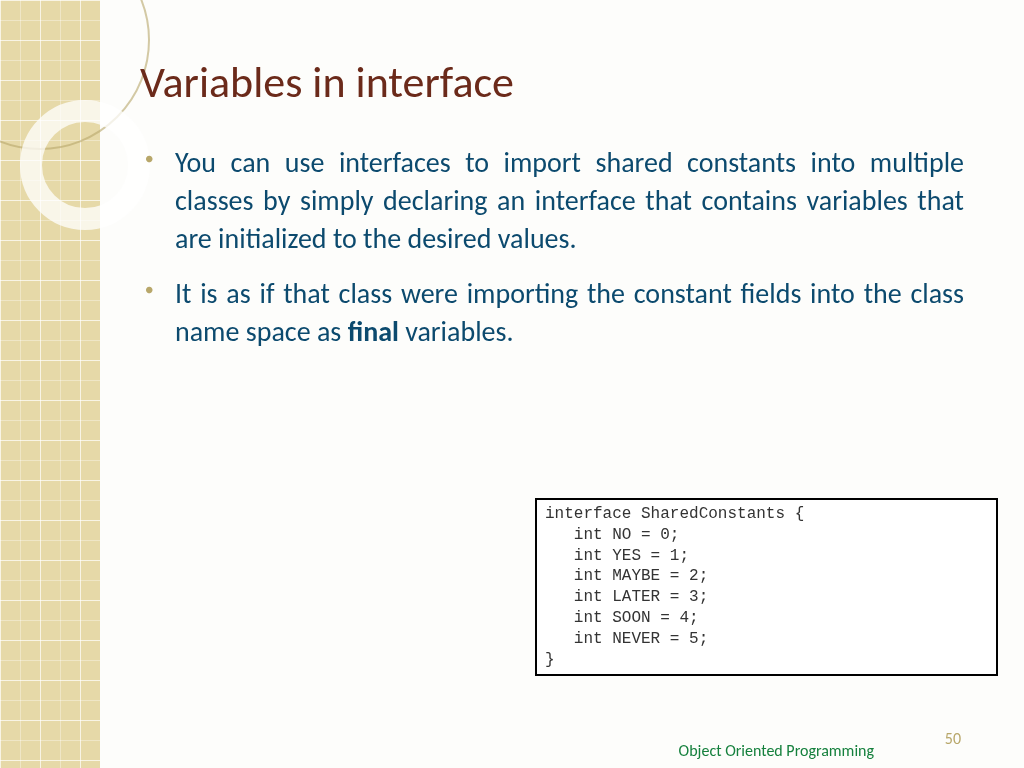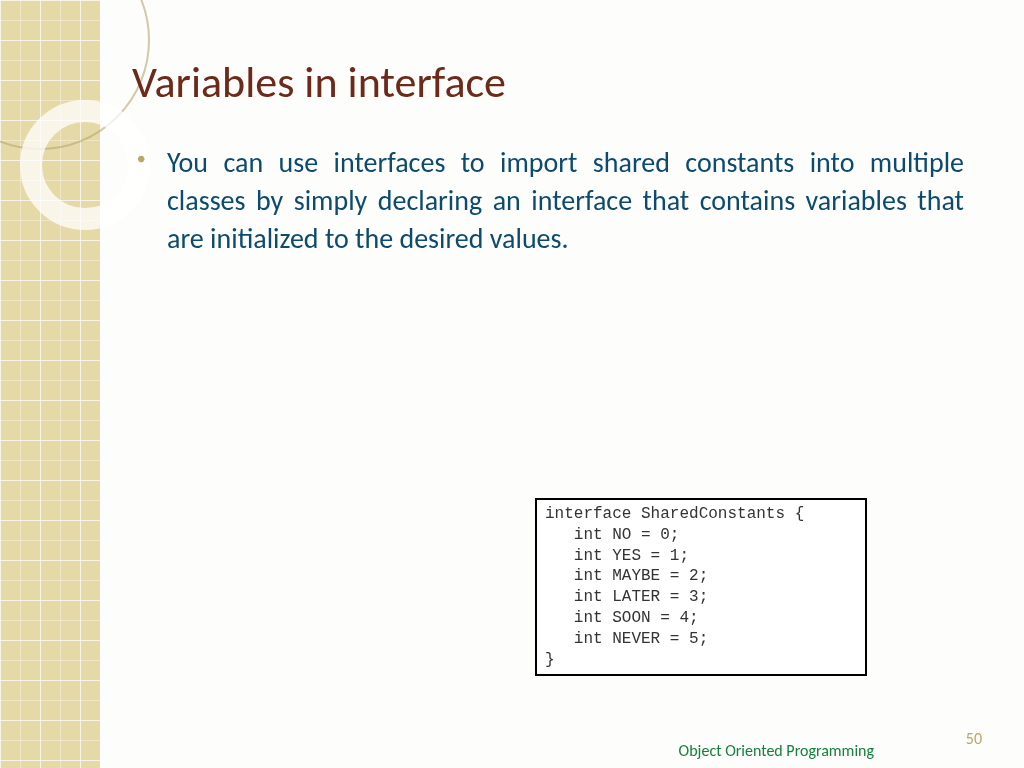--- a/index.html
+++ b/index.html
@@ -39,21 +39,21 @@
     position: absolute;
     left: 20px;
     top: 100px;
     width: 130px;
     height: 130px;
     border: 22px solid rgba(255,255,255,0.75);
     border-radius: 50%;
   }
   .content {
     position: absolute;
-    left: 132px;
+    left: 140px;
     top: 55px;
     right: 60px;
   }
   .title {
     font-size: 44px;
     color: #6b2a1a;
     font-weight: 400;
     margin-bottom: 35px;
   }
   .bullets {
@@ -73,57 +73,60 @@
     position: absolute;
     left: 5px;
     top: 6px;
     color: #b8a76a;
     font-size: 14px;
   }
   .code-box {
     position: absolute;
     left: 535px;
     top: 498px;
-    width: 332px;
+    width: 463px;
     background: #fff;
     border: 2px solid #000;
     font-family: "Courier New", monospace;
     font-size: 16px;
     color: #333;
     padding: 4px 8px 4px 8px;
     line-height: 1.3;
     white-space: pre;
   }
   .footer-text {
     position: absolute;
     bottom: 8px;
     right: 150px;
     font-size: 16px;
     color: #15803d;
   }
   .page-num {
     position: absolute;
     bottom: 20px;
-    right: 42px;
+    right: 63px;
     font-size: 16px;
     color: #b8a76a;
   }
   .bold { font-weight: bold; }
 </style>
 </head>
 <body>
 
 <div class="sidebar-texture"></div>
 <div class="circle-big"></div>
 <div class="circle-small"></div>
 
 <div class="content">
   <h1 class="title">Variables in interface</h1>
   <ul class="bullets">
     <li>You can use interfaces to import shared constants into multiple classes by simply declaring an interface that contains variables that are initialized to the desired values.</li>
+    <li>
+      <span>It is as if that class were importing the constant fields into the class name space as </span><span class="bold">final</span><span> variables.</span>
+    </li>
   </ul>
 </div>
 
 <div class="code-box">interface SharedConstants {
    int NO = 0;
    int YES = 1;
    int MAYBE = 2;
    int LATER = 3;
    int SOON = 4;
    int NEVER = 5;

